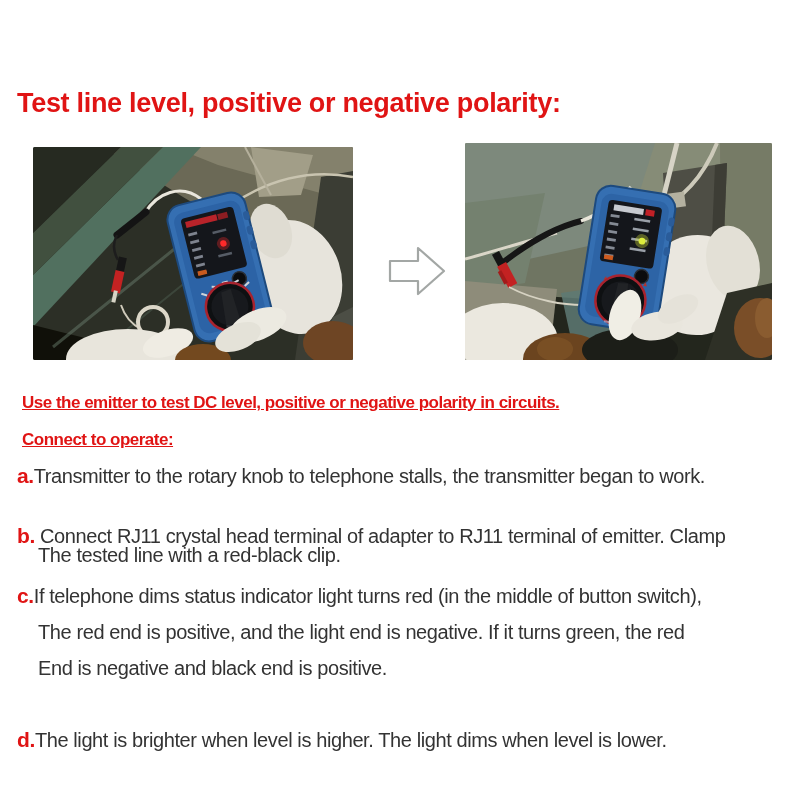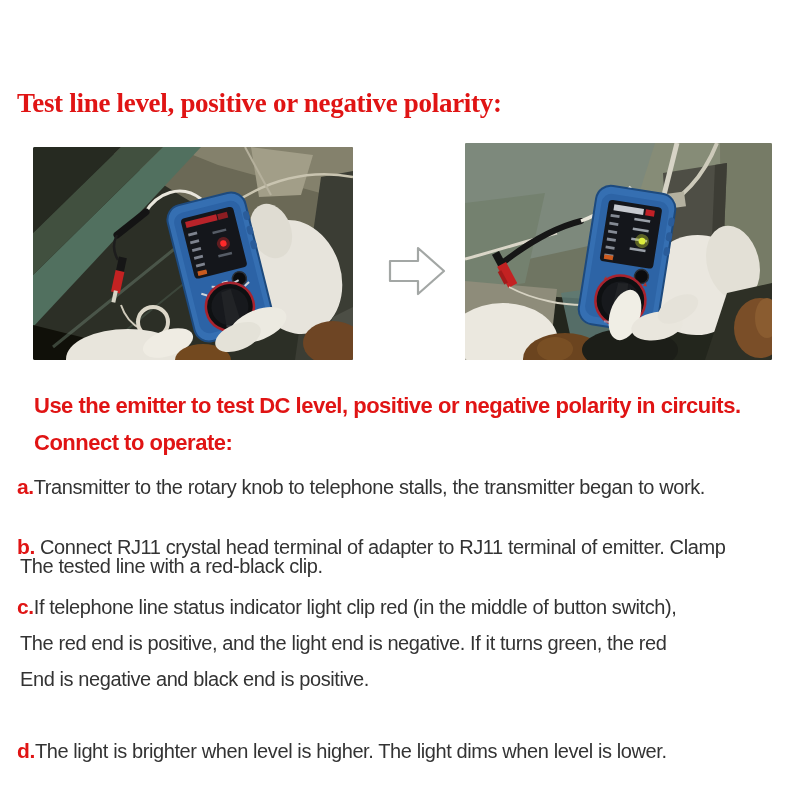--- a/index.html
+++ b/index.html
@@ -3,40 +3,40 @@
 <meta charset="utf-8">
 <style>
   html, body { margin:0; padding:0; }
   body {
     width:800px; height:800px; background:#ffffff; position:relative;
     overflow:hidden; font-family:"Liberation Sans", sans-serif;
   }
   .main-title {
     position:absolute; left:17px; top:88px;
     font-size:27px; font-weight:bold; letter-spacing:-0.3px;
-    color:var(--heading-red, #e01414); white-space:nowrap;font-family:Liberation Serif, serif;
+    color:var(--heading-red, #e01414); white-space:nowrap;
   }
   .photo { position:absolute; border-radius:2px; overflow:hidden; line-height:0; }
   .photo-left  { left:33px;  top:147px; width:320px; height:213px; }
   .photo-right { left:465px; top:143px; width:307px; height:217px; }
   .arrow-wrap  { position:absolute; left:385px; top:242px; line-height:0; }
   .intro-line {
-    position:absolute; left:34px; font-size:22px; font-weight:bold;
-    letter-spacing:-0.5px; color:var(--heading-red, #e01414); white-space:nowrap;
+    position:absolute; left:22px; font-size:17px; font-weight:bold;
+    letter-spacing:-0.5px; color:var(--heading-red, #e01414); white-space:nowrap;text-decoration:underline;
   }
   .intro-1 { top:393px; }
   .intro-2 { top:430px; }
   .step-line {
     position:absolute; left:17px; font-size:20px; letter-spacing:-0.4px;
-    color:var(--body-text, #333333); white-space:nowrap;margin-top:11px;
+    color:var(--body-text, #333333); white-space:nowrap;
   }
   .step-label {
     color:var(--heading-red, #e01414); font-weight:bold; font-size:21px;
   }
-  .cont { left:20px; }
+  .cont { left:38px; }
   .y-a  { top:464px; }
   .y-b1 { top:524px; }
   .y-b2 { top:544px; }
   .y-c1 { top:584px; }
   .y-c2 { top:621px; }
   .y-c3 { top:657px; }
   .y-d  { top:728px; }
 </style>
 </head>
 <body>
@@ -223,17 +223,17 @@
 </div>
 
 <div class="intro-line intro-1">Use the emitter to test DC level, positive or negative polarity in circuits.</div>
 <div class="intro-line intro-2">Connect to operate:</div>
 
 <div class="step-line y-a"><span class="step-label">a.</span><span>Transmitter to the rotary knob to telephone stalls, the transmitter began to work.</span></div>
 
 <div class="step-line y-b1"><span class="step-label">b.</span><span> Connect RJ11 crystal head terminal of adapter to RJ11 terminal of emitter. Clamp</span></div>
 <div class="step-line cont y-b2">The tested line with a red-black clip.</div>
 
-<div class="step-line y-c1"><span class="step-label">c.</span><span>If telephone line status indicator light clip red (in the middle of button switch),</span></div>
+<div class="step-line y-c1"><span class="step-label">c.</span><span>If telephone dims status indicator light turns red (in the middle of button switch),</span></div>
 <div class="step-line cont y-c2">The red end is positive, and the light end is negative. If it turns green, the red</div>
 <div class="step-line cont y-c3">End is negative and black end is positive.</div>
 
 <div class="step-line y-d"><span class="step-label">d.</span><span>The light is brighter when level is higher. The light dims when level is lower.</span></div>
 
 </body></html>

